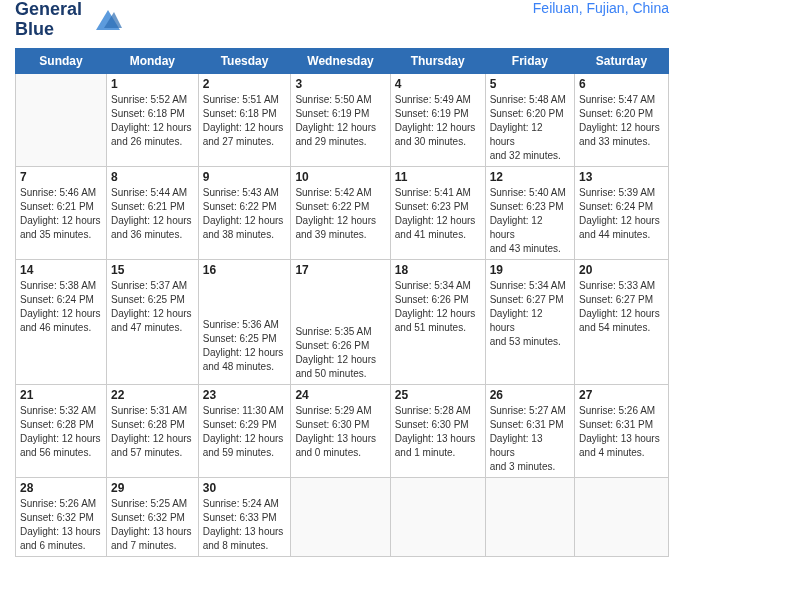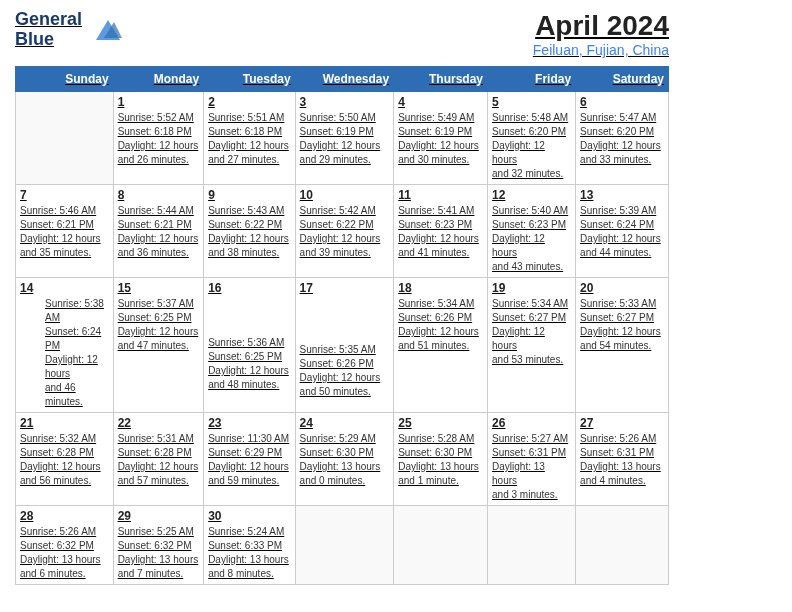--- a/index.html
+++ b/index.html
@@ -5,22 +5,21 @@
     * { margin: 0; padding: 0; box-sizing: border-box; }
     body {
       font-family: Arial, sans-serif;
       background: #fff;
       width: 792px;
       height: 612px;
       overflow: hidden;
     }
     .container {
       width: 684px;
-      padding: 10px 15px;
-      text-decoration: underline;
+      padding: 0 15px;
     }
     .header-row {
       display: flex;
       justify-content: space-between;
       align-items: flex-start;
       margin-bottom: 8px;
     }
     .logo {
       display: flex;
       align-items: center;
@@ -39,21 +38,21 @@
     }
     table {
       width: 100%;
       border-collapse: collapse;
       font-size: 10px;
     }
     th {
       background-color: #2e6db4;
       color: #fff;
       padding: 5px 4px;
-      text-align: right;
+      text-align: center;
       font-size: 12px;
       font-weight: bold;
       border: 1px solid #2e6db4;
     }
     td {
       border: 1px solid #ccc;
       vertical-align: top;
       padding: 3px 4px;
       height: 82px;
       width: 113px;
@@ -91,21 +90,20 @@
             <span style="color:#1a3a6b;">Blue</span>
           </div>
           <svg width="36" height="36" viewBox="0 0 36 36">
             <polygon points="10,28 22,8 34,28" fill="#4a90d9" opacity="0.9"></polygon>
             <polygon points="18,26 28,10 36,26" fill="#2e6db4" opacity="0.7"></polygon>
           </svg>
         </div>
       </div>
     </div>
     <div class="title-block">
-      <div class="month-title">April 2024</div>
       <div class="location">Feiluan, Fujian, China</div>
     </div>
   </div>
 
   <table>
     <thead>
       <tr>
       <th>Sunday</th>
           <th>Monday</th>
           <th>Tuesday</th>
@@ -208,21 +206,21 @@
             <span class="day-num">13</span>
             <div class="day-info" style="white-space: pre-line;">Sunrise: 5:39 AM
 Sunset: 6:24 PM
 Daylight: 12 hours
 and 44 minutes.</div>
           </td>
         </tr>
         <tr>
           <td>
             <span class="day-num">14</span>
-            <div class="day-info" style="white-space: pre-line; margin-left: 25px;">Sunrise: 5:38 AM
+            <div class="day-info" style="white-space: pre-line;">Sunrise: 5:38 AM
 Sunset: 6:24 PM
 Daylight: 12 hours
 and 46 minutes.</div>
           </td>
           <td>
             <span class="day-num">15</span>
             <div class="day-info" style="white-space: pre-line;">Sunrise: 5:37 AM
 Sunset: 6:25 PM
 Daylight: 12 hours
 and 47 minutes.</div>

